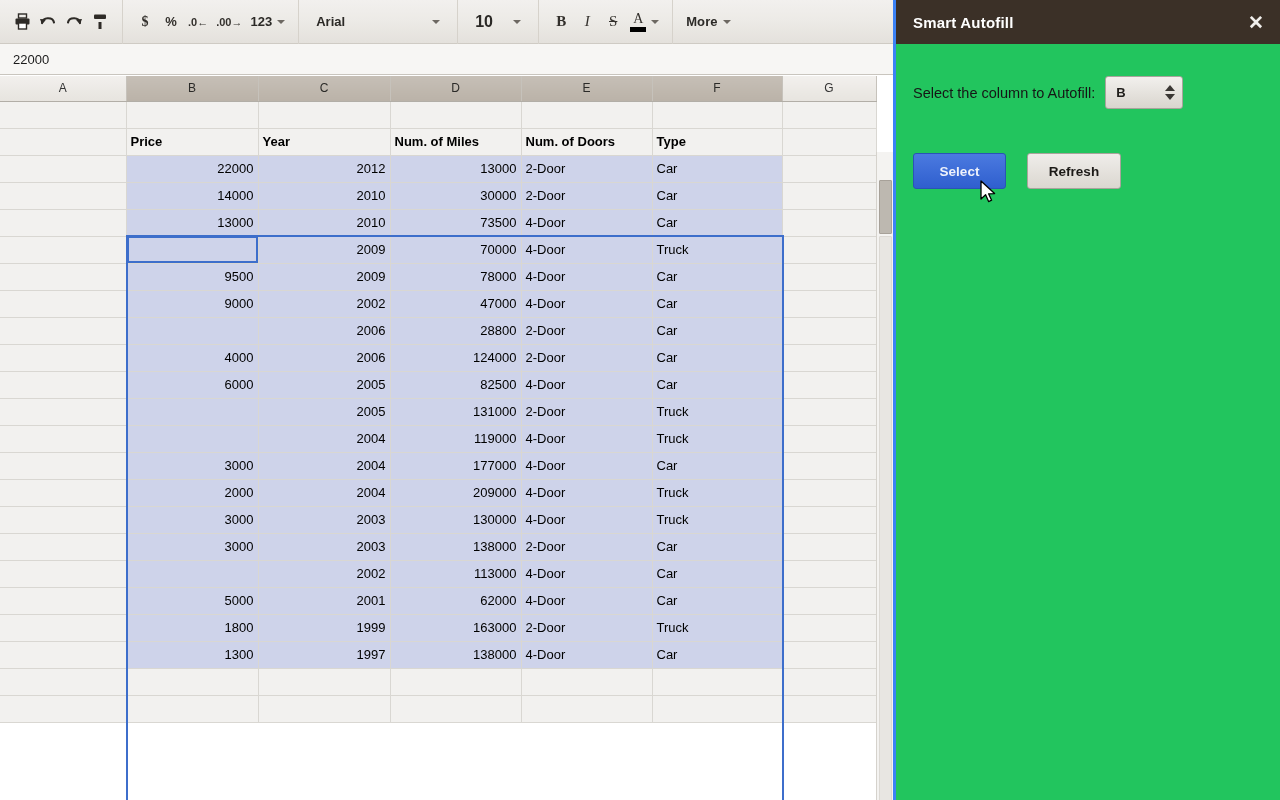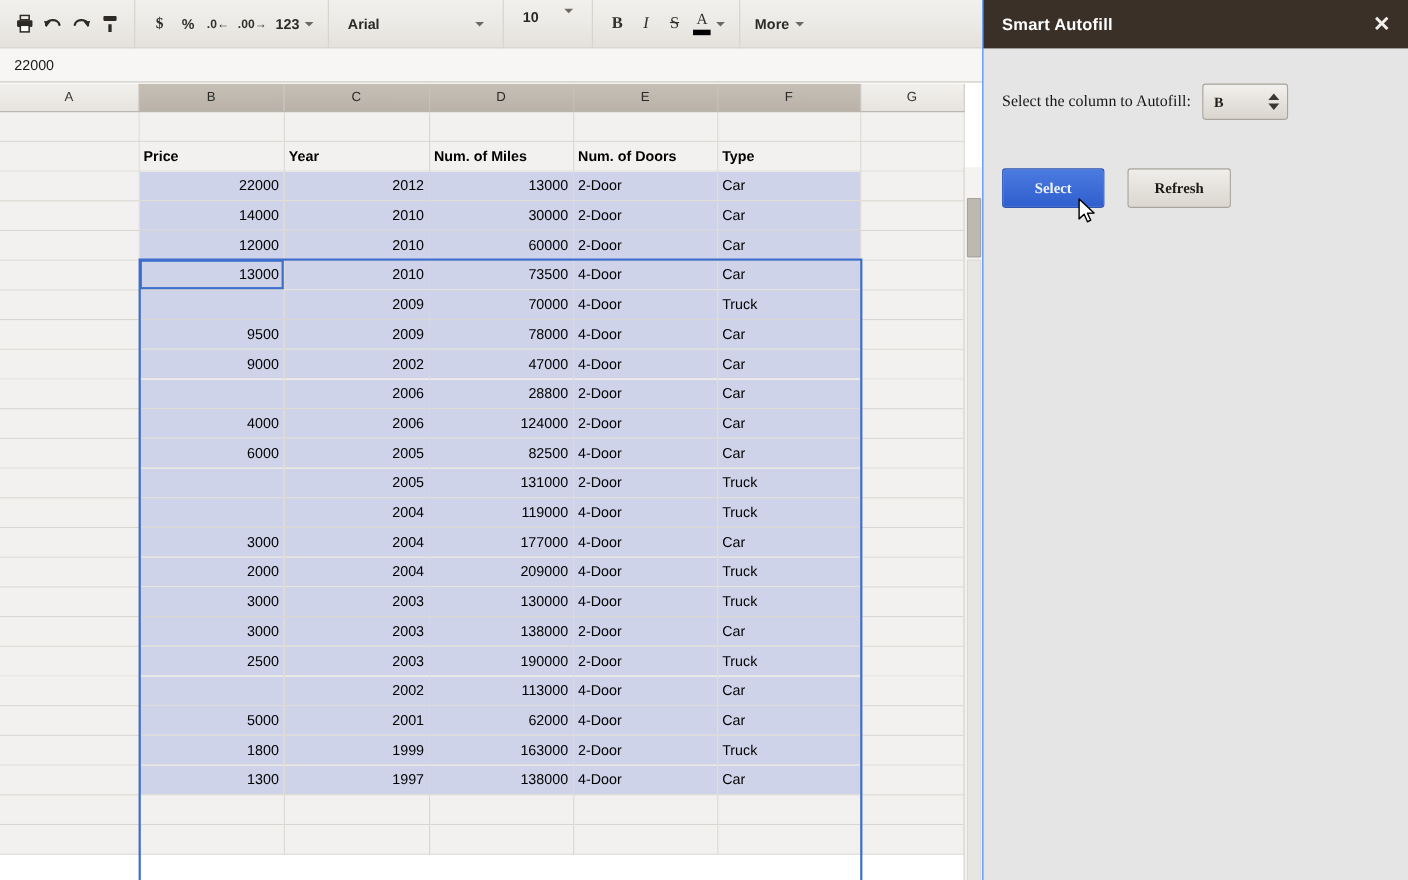--- a/index.html
+++ b/index.html
@@ -53,23 +53,23 @@
   }
   .tb-text { font-size: 13px; color: #2c2a27; font-weight: 600; letter-spacing: .1px;}
   .tb-num  { font-size: 13px; color: #2c2a27; font-weight: 700; }
 
   .fontbox {
     display: flex; align-items: center; justify-content: space-between;
     width: 140px; height: 28px; padding: 0 8px;
     font-size: 13px; color: #2b2926; font-weight: 600;
   }
   .sizebox {
-    display: flex; justify-content: space-between;
+    display: flex; align-items: center; justify-content: space-between;
     width: 62px; height: 28px; padding: 0 8px;
-    font-size: 13px; color: #2b2926; font-weight: 700;
+    font-size: 16px; color: #2b2926; font-weight: 700;
   }
   .bold-i  { font-weight: 800; font-size: 15px; font-family: "Liberation Serif", serif;}
   .ital-i  { font-style: italic; font-size: 15px; font-family: "Liberation Serif", serif;}
   .strike-i{ text-decoration: line-through; font-size: 15px; font-family: "Liberation Serif", serif;}
   .textcolor-i { display:flex; flex-direction:column; align-items:center; line-height:1;}
   .textcolor-i .glyphA { font-size: 14px; font-family: "Liberation Serif", serif; }
   .textcolor-i .bar { width: 16px; height: 5px; background:#000; margin-top:1px;}
 
   
   #formula-bar {
@@ -176,22 +176,22 @@
     background: #e8e6e2;
     border: 1px solid #dcd9d4;
     border-radius: 1px;
   }
 
   
   #sidebar {
     position: absolute;
     left: 893px; top: 0;
     width: 387px; height: 800px;
-    background: #e5e5e5;
-    border-left: 1px solid #3b82f6;
+    background: #22c55e;
+    border-left: 3px solid #3b82f6;
   }
   #sb-header {
     height: 44px;
     background: #3b3027;
     display: flex;
     align-items: center;
     justify-content: space-between;
     padding: 0 16px 0 17px;
   }
   #sb-title {
@@ -201,21 +201,21 @@
     letter-spacing: .2px;
   }
   #sb-close {
     color: #f1efec;
     font-size: 19px;
     line-height: 1;
     font-weight: bold;
     cursor: pointer;
     user-select: none;
   }
-  #sb-body { padding: 32px 10px 0 17px; font-family: Liberation Serif, serif; }
+  #sb-body { padding: 32px 10px 0 17px; }
   .sb-row {
     display: flex;
     align-items: center;
     gap: 10px;
   }
   #sb-label {
     font-size: 14.5px;
     color: #161616;
   }
   #sb-select {
@@ -437,29 +437,20 @@
               <td class="empty-col"></td>
               <td class="num selcell">14000</td>
               <td class="num selcell">2010</td>
               <td class="num selcell">30000</td>
               <td class="txt selcell">2-Door</td>
               <td class="txt selcell">Car</td>
               <td class="empty-col"></td>
             </tr>
             <tr>
               <td class="empty-col"></td>
-              <td class="num selcell">12000</td>
-              <td class="num selcell">2010</td>
-              <td class="num selcell">60000</td>
-              <td class="txt selcell">2-Door</td>
-              <td class="txt selcell">Car</td>
-              <td class="empty-col"></td>
-            </tr>
-            <tr>
-              <td class="empty-col"></td>
               <td class="num selcell">13000</td>
               <td class="num selcell">2010</td>
               <td class="num selcell">73500</td>
               <td class="txt selcell">4-Door</td>
               <td class="txt selcell">Car</td>
               <td class="empty-col"></td>
             </tr>
             <tr>
               <td class="empty-col"></td>
               <td class="num selcell"></td>
@@ -559,29 +550,20 @@
               <td class="txt selcell">Truck</td>
               <td class="empty-col"></td>
             </tr>
             <tr>
               <td class="empty-col"></td>
               <td class="num selcell">3000</td>
               <td class="num selcell">2003</td>
               <td class="num selcell">138000</td>
               <td class="txt selcell">2-Door</td>
               <td class="txt selcell">Car</td>
-              <td class="empty-col"></td>
-            </tr>
-            <tr>
-              <td class="empty-col"></td>
-              <td class="num selcell">2500</td>
-              <td class="num selcell">2003</td>
-              <td class="num selcell">190000</td>
-              <td class="txt selcell">2-Door</td>
-              <td class="txt selcell">Truck</td>
               <td class="empty-col"></td>
             </tr>
             <tr>
               <td class="empty-col"></td>
               <td class="num selcell"></td>
               <td class="num selcell">2002</td>
               <td class="num selcell">113000</td>
               <td class="txt selcell">4-Door</td>
               <td class="txt selcell">Car</td>
               <td class="empty-col"></td>

